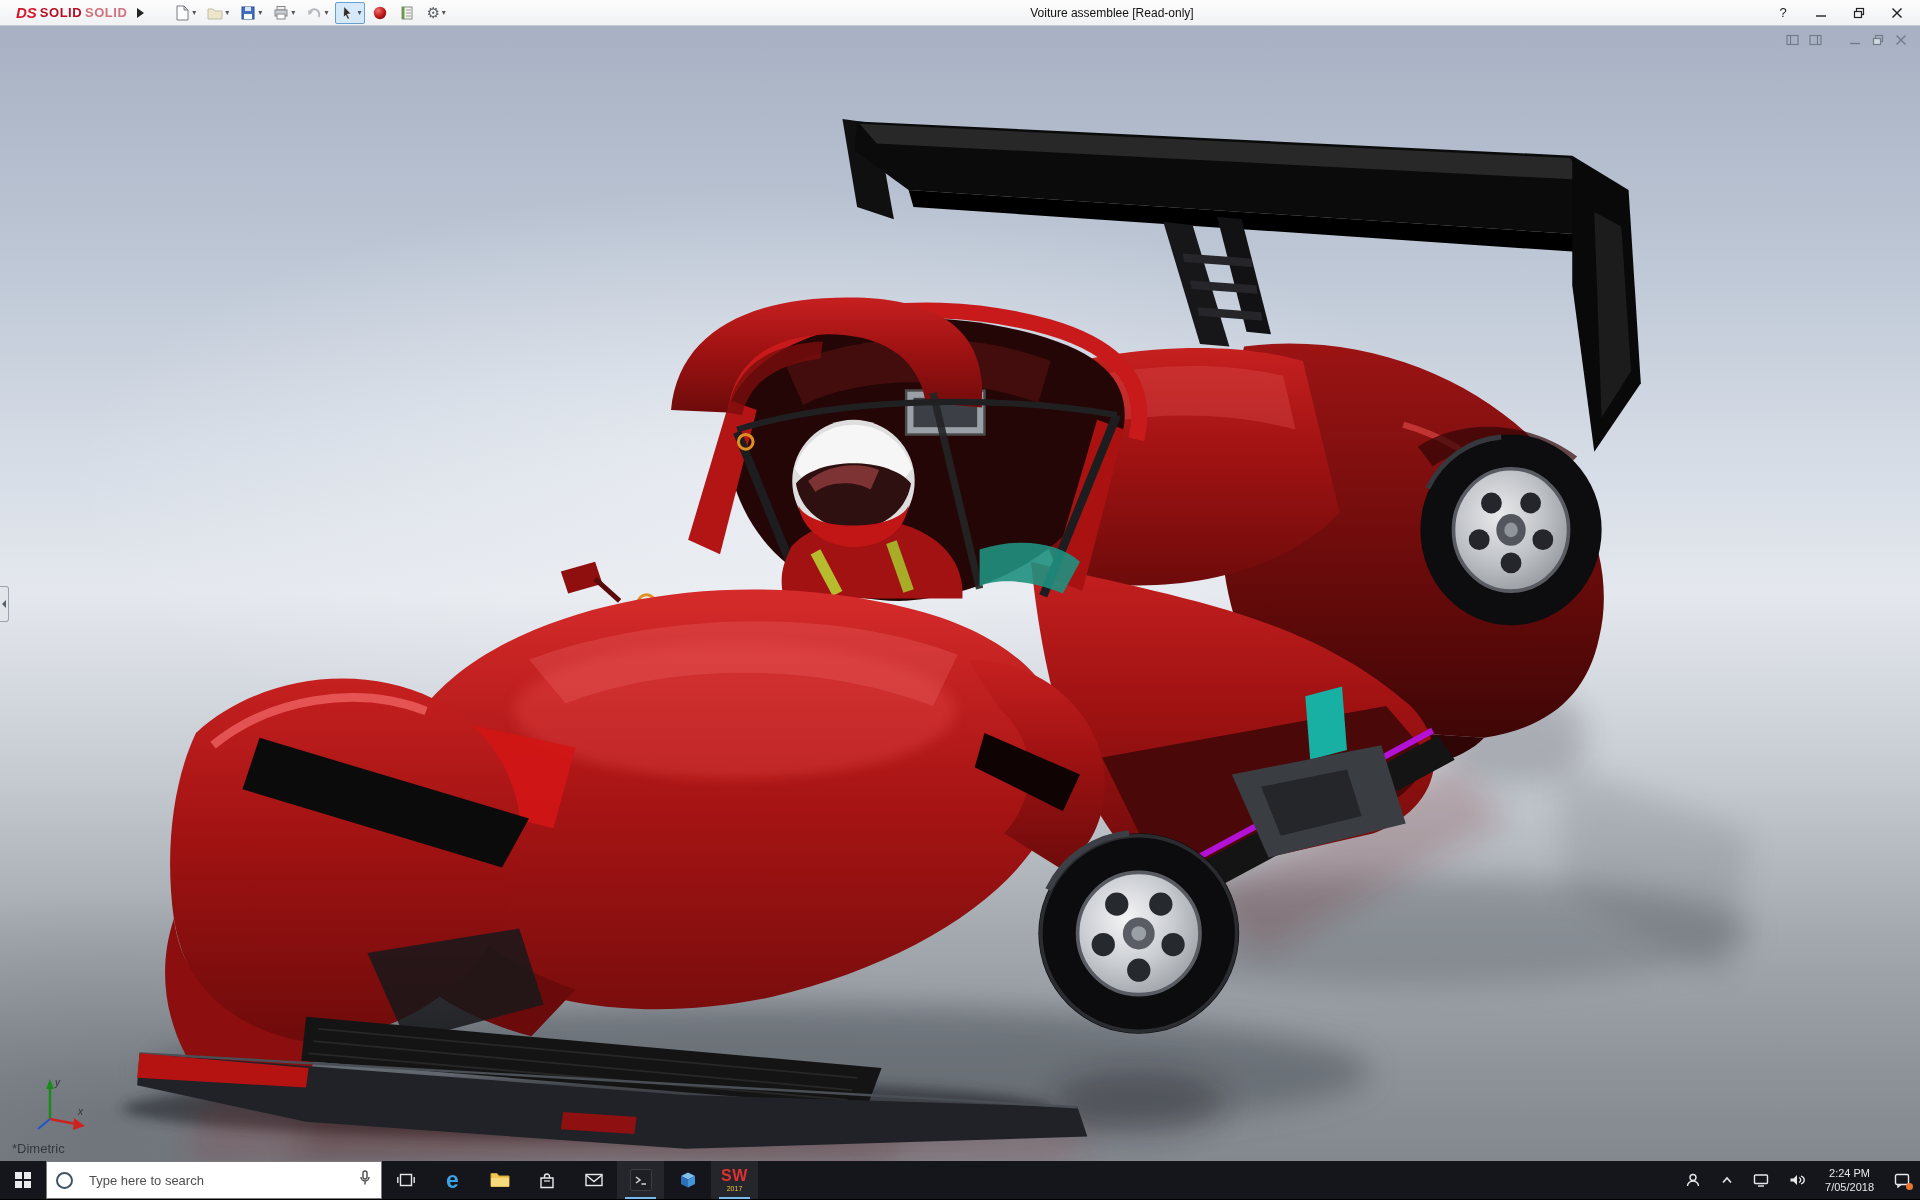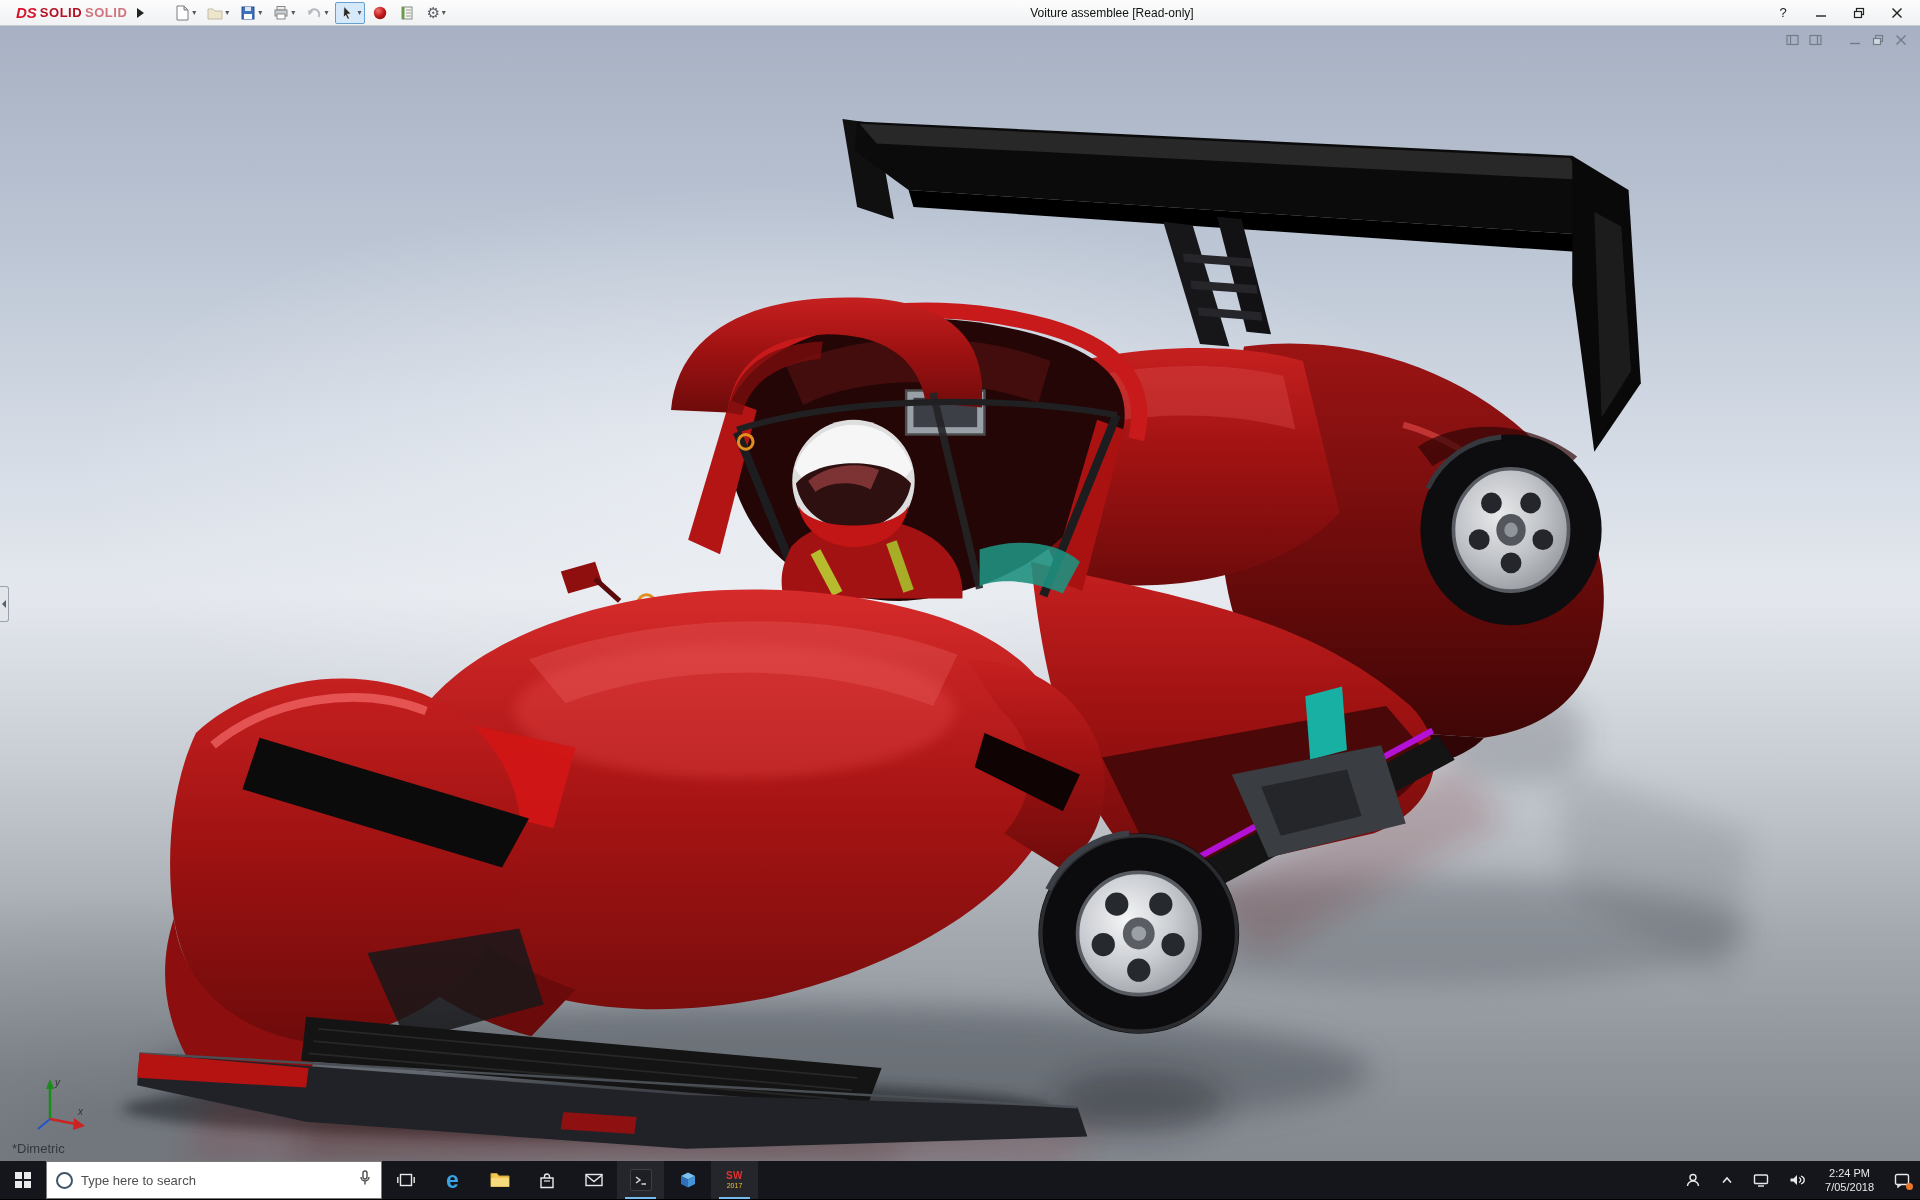--- a/index.html
+++ b/index.html
@@ -46,32 +46,32 @@
   .fm-tab { position:absolute; left:0; top:560px; width:9px; height:36px; background:#e2e6ea; border:1px solid #9aa2ac; border-left:none; border-radius:0 3px 3px 0; display:flex; align-items:center; justify-content:center; cursor:pointer; }
   .fm-tab i { width:0; height:0; border-right:4px solid #55606c; border-top:4px solid transparent; border-bottom:4px solid transparent; }
   .view-label { position:absolute; left:12px; bottom:5px; font-size:13px; color:#33383e; }
   .triad { position:absolute; left:26px; bottom:26px; }
 
   
   .taskbar { height:38px; flex:0 0 auto; background:#15161c; display:flex; align-items:stretch; color:#e8e8e8; }
   .start { width:46px; display:flex; align-items:center; justify-content:center; cursor:pointer; }
   .winlogo { display:grid; grid-template-columns:7px 7px; grid-template-rows:7px 7px; gap:1.5px; }
   .winlogo div { background:#e9eaec; }
-  .searchbox { width:336px; background:#ffffff; border:1px solid #7a7a7a; display:flex; align-items:center; gap:8px; padding:0 9px; }
+  .searchbox { width:336px; background:#ffffff; border:1px solid #7a7a7a; display:flex; align-items:center; gap:16px; padding:0 9px; }
   .cortana-ring { width:17px; height:17px; border-radius:50%; border:2px solid #3e5469; flex:0 0 auto; cursor:pointer; }
   .searchbox input { flex:1; border:none; outline:none; font-size:13px; color:#333; font-family:"Liberation Sans",sans-serif; background:transparent; }
   .searchbox input::placeholder { color:#4f4f4f; }
   .mic { flex:0 0 auto; cursor:pointer; }
   .tb-apps { display:flex; align-items:stretch; }
   .app { width:47px; display:flex; align-items:center; justify-content:center; position:relative; cursor:pointer; }
   .app.running { background:rgba(255,255,255,0.07); }
   .app.running::after { content:""; position:absolute; left:8px; right:8px; bottom:0; height:2px; background:#76b9ed; }
   .edge-e { font-size:23px; font-weight:bold; color:#3aa3e3; line-height:1; }
   .sw-icon { display:flex; flex-direction:column; align-items:center; line-height:1; }
-  .sw-icon .sw1 { color:#e03131; font-weight:bold; font-size:10px; letter-spacing:.5px; }
+  .sw-icon .sw1 { color:#e03131; font-weight:bold; font-size:16px; letter-spacing:.5px; }
   .sw-icon .sw2 { color:#f0c030; font-size:7px; margin-top:1px; }
   .cmd-box { width:22px; height:22px; background:#1e1f24; border:1px solid #3c3e46; border-radius:2px; display:flex; align-items:center; justify-content:center; }
   .tray { margin-left:auto; display:flex; align-items:center; gap:20px; padding-right:10px; }
   .tray-ic { display:flex; align-items:center; justify-content:center; cursor:pointer; position:relative; }
   .clock { text-align:center; font-size:11px; line-height:1.3; cursor:pointer; white-space:nowrap; }
   .badge-dot { position:absolute; right:-3px; bottom:-2px; width:7px; height:7px; border-radius:50%; background:#e8772c; }
 </style>
 </head>
 <body>
 

